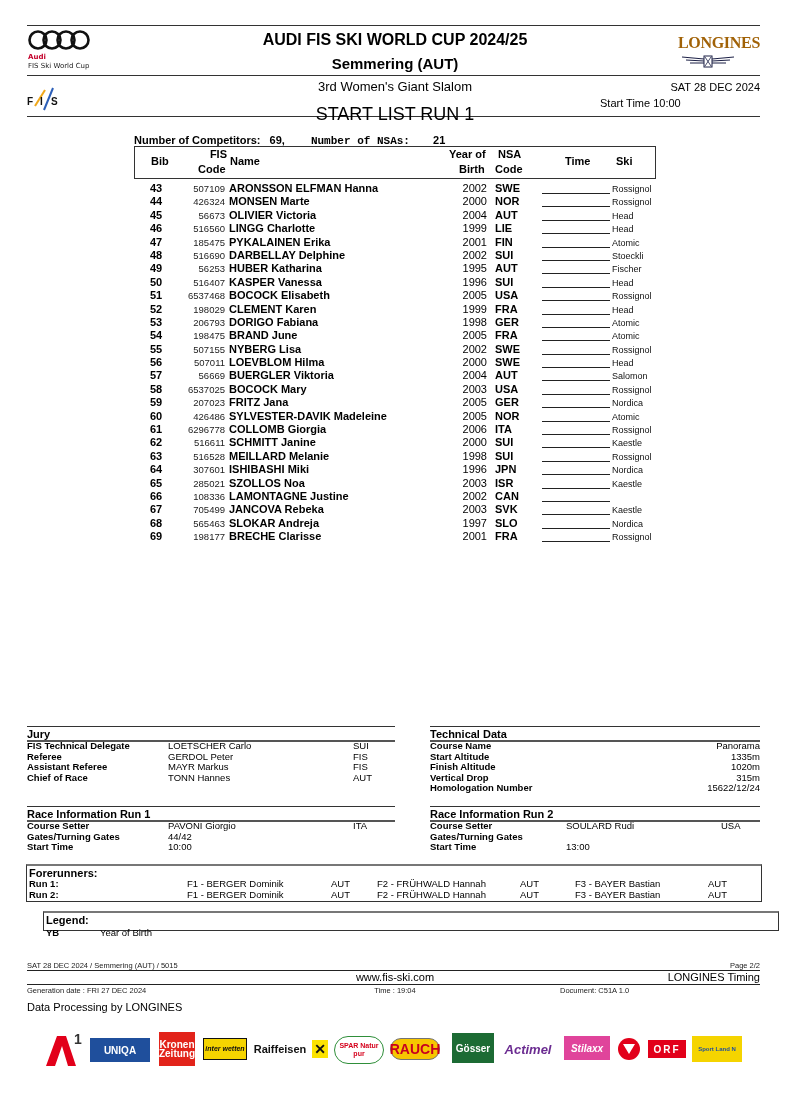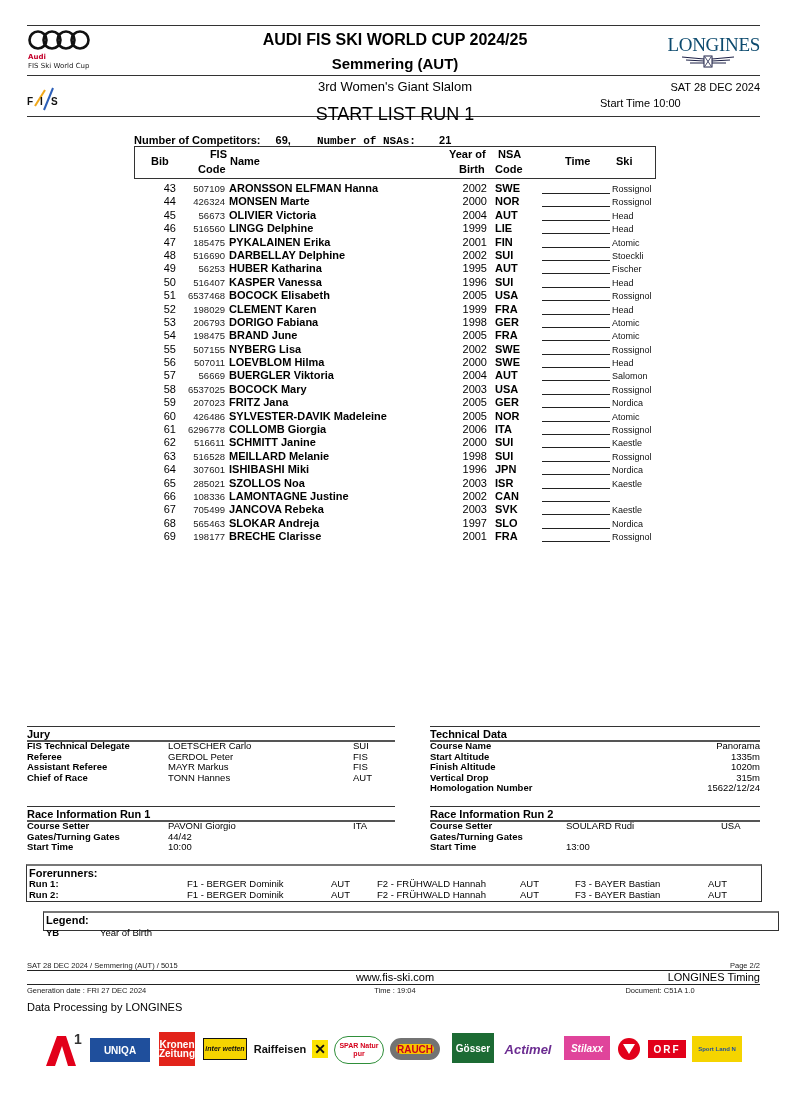--- a/index.html
+++ b/index.html
@@ -10,39 +10,39 @@
   
   .hline { position: absolute; left: 27px; width: 733px; height: 1px; background: #333; }
   .audi-rings { left: 28px; top: 29px; width: 62px; height: 22px; }
   .audi-brand { left: 28px; top: 53px; font-size: 8px; line-height: 9px; }
   .audi-brand .red { color: #c4002b; font-weight: bold; font-family: "DejaVu Sans", sans-serif; font-size: 7px; }
   .audi-brand .sub { color: #222; font-family: "DejaVu Sans", sans-serif; font-size: 7px; }
   .title1 { left: 200px; width: 390px; top: 31px; text-align: center; font-size: 16px; font-weight: bold; }
   .title2 { left: 200px; width: 390px; top: 55px; text-align: center; font-size: 15px; font-weight: bold; }
   .title3 { left: 200px; width: 390px; top: 79px; text-align: center; font-size: 13px; }
   .title4 { left: 200px; width: 390px; top: 104px; text-align: center; font-size: 18px; }
-  .longines { left: 640px; top: 34px; width: 120px; text-align: right; font-family: "Liberation Serif", serif; font-weight: normal; font-size: 19px; color: #0c4a6e; letter-spacing: -0.3px; }
+  .longines { left: 640px; top: 34px; width: 120px; text-align: right; font-family: "Liberation Serif", serif; font-weight: bold; font-size: 16px; color: #a16207; letter-spacing: -0.3px; }
   .longines-wings { left: 678px; top: 54px; width: 60px; height: 14px; }
   .hdr-date { left: 600px; width: 160px; top: 81px; text-align: right; font-size: 11px; }
   .hdr-start { left: 600px; width: 160px; top: 97px; text-align: left; font-size: 11px; }
   .fis-logo { left: 27px; top: 84px; width: 36px; height: 28px; }
 
   
   .counts { left: 134px; top: 134px; font-size: 11px; font-weight: bold; }
   .counts span { display: inline-block; }
 
   
   .thead { left: 134px; top: 146px; width: 522px; height: 33px; border: 1.5px solid #333; font-size: 11px; font-weight: bold; }
   .thead div { position: absolute; }
 
   
   .rows { left: 134px; top: 182px; width: 530px; }
   .row { position: relative; height: 13.4px; font-size: 11px; line-height: 13.4px; }
   .row > * { position: absolute; top: 0; white-space: nowrap; }
-  .c-bib { left: 8px; width: 34px; text-align: right; font-weight: normal; }
+  .c-bib { left: 16px; width: 34px; text-align: left; font-weight: bold; }
   .c-fis { left: 40px; width: 51px; text-align: right; font-size: 9.5px; color: #222; }
   .c-name { left: 95px; font-weight: bold; }
   .c-yb { left: 318px; width: 35px; text-align: right; }
   .c-nsa { left: 361px; font-weight: bold; }
   .c-time { left: 408px; width: 68px; top: 11px; height: 1px; background: #222; }
   .c-ski { left: 478px; font-size: 9px; color: #111; top: 1px; }
 
   
   .sec-title { font-size: 11px; font-weight: bold; }
   .sec-line-top { position: absolute; height: 1px; background: #333; }
@@ -96,21 +96,21 @@
   <path d="M4 3 L26 5 M8 6 L26 7 M12 9 L26 9" stroke="#1b1f45" stroke-width="1"></path>
   <path d="M56 3 L34 5 M52 6 L34 7 M48 9 L34 9" stroke="#1b1f45" stroke-width="1"></path>
   <rect x="26" y="2" width="8" height="11" fill="none" stroke="#1b1f45" stroke-width="1"></rect>
   <path d="M27 3 L33 12 M33 3 L27 12" stroke="#1b1f45" stroke-width="0.8"></path>
 </svg>
 <div class="abs hdr-date">SAT 28 DEC 2024</div>
 <div class="abs hdr-start">Start Time 10:00</div>
 
 <div class="abs counts">
   <span>Number of Competitors:</span>
-  <span style="margin-left:12px;">69,</span>
+  <span style="margin-left:6px;">69,</span>
   <span style="margin-left:23px;font-family:Liberation Mono, monospace;">Number of NSAs:</span>
   <span style="margin-left:20px;">21</span>
 </div>
 
 <div class="abs thead">
   <div style="left:16px; top:8px;">Bib</div>
   <div style="left:70px; top:1px; width:22px; text-align:right;">FIS</div>
   <div style="left:63px; top:16px;">Code</div>
   <div style="left:95px; top:8px;">Name</div>
   <div style="left:314px; top:1px;">Year of</div>
@@ -145,21 +145,21 @@
     <span class="c-fis">56673</span>
     <span class="c-name">OLIVIER Victoria</span>
     <span class="c-yb">2004</span>
     <span class="c-nsa">AUT</span>
     <span class="c-time"></span>
     <span class="c-ski">Head</span>
   </div>
     <div class="row">
     <span class="c-bib">46</span>
     <span class="c-fis">516560</span>
-    <span class="c-name">LINGG Delphine</span>
+    <span class="c-name">LINGG Charlotte</span>
     <span class="c-yb">1999</span>
     <span class="c-nsa">LIE</span>
     <span class="c-time"></span>
     <span class="c-ski">Head</span>
   </div>
     <div class="row">
     <span class="c-bib">47</span>
     <span class="c-fis">185475</span>
     <span class="c-name">PYKALAINEN Erika</span>
     <span class="c-yb">2001</span>
@@ -442,36 +442,36 @@
 
 <div class="abs ft-small" style="left:27px; top:961px;">SAT 28 DEC 2024 / Semmering (AUT) / 5015</div>
 <div class="abs ft-small" style="left:600px; width:160px; top:961px; text-align:right;">Page 2/2</div>
 <div class="hline" style="top:970px; background:#222;"></div>
 <div class="abs ft-mid" style="left:27px; top:971px;margin-top:30px;">Data Processing by LONGINES</div>
 <div class="abs ft-mid" style="left:300px; width:190px; top:971px; text-align:center;">www.fis-ski.com</div>
 <div class="abs ft-mid" style="left:560px; width:200px; top:971px; text-align:right;">LONGINES Timing</div>
 <div class="hline" style="top:984px; background:#222;"></div>
 <div class="abs ft-small" style="left:27px; top:986px;">Generation date : FRI 27 DEC 2024</div>
 <div class="abs ft-small" style="left:300px; width:190px; top:986px; text-align:center;">Time : 19:04</div>
-<div class="abs ft-small" style="left:560px; width:200px; top:986px; text-align:center;">Document: C51A 1.0</div>
+<div class="abs ft-small" style="left:560px; width:200px; top:986px; text-align:left;">Document: C51A 1.0</div>
 
 <div class="abs sponsors">
   <div class="sp" style="left:0; width:42px;">
     <svg width="42" height="38" viewBox="0 0 42 38">
         <path d="M2 36 L13 6 L22 6 L32 36 L24 36 L18 16 L11 36 Z" fill="#e2001a"></path>
         <text x="30" y="14" font-family="Liberation Sans, sans-serif" font-weight="bold" font-size="14" fill="#333">1</text>
       </svg>
   </div>
   <div class="sp" style="left:46px; top:8px; height:24px; width:60px; background:#1f4f9c; color:#fff; font-size:10px;">UNIQA</div>
   <div class="sp" style="left:115px; top:2px; height:34px; width:36px; background:#e2231a; color:#fff; font-size:10px; line-height:9px; text-align:center;">Kronen Zeitung</div>
   <div class="sp" style="left:159px; top:8px; height:22px; width:44px; background:#f5d400; color:#111; font-size:7px; line-height:8px; border:1px solid #111; font-style:italic;">inter wetten</div>
   <div class="sp" style="left:206px; width:60px; font-size:11px; color:#111;">Raiffeisen</div>
   <div class="sp" style="left:268px; top:10px; height:18px; width:16px; background:#fce300; font-size:14px; color:#111;">✕</div>
   <div class="sp" style="left:290px; top:6px; height:28px; width:50px; border:1px solid #2f8f3a; border-radius:14px; color:#d5001c; font-size:7px; text-align:center; line-height:8px;">SPAR Natur pur</div>
-  <div class="sp" style="left:346px; top:8px; height:22px; width:50px; background:#f7c600; border-radius:11px; color:#c8001e; font-size:10px; border:6px solid #737373;">RAUCH</div>
+  <div class="sp" style="left:346px; top:8px; height:22px; width:50px; background:#f7c600; border-radius:11px; color:#c8001e; font-size:14px; border:1px solid #737373;">RAUCH</div>
   <div class="sp" style="left:408px; top:3px; height:30px; width:42px; background:#1c6b34; color:#fff; font-size:10px;">Gösser</div>
   <div class="sp" style="left:456px; width:56px; color:#6b2c91; font-size:13px; font-style:italic;">Actimel</div>
   <div class="sp" style="left:520px; top:6px; height:24px; width:46px; background:#e0449b; color:#fff; font-size:10px; font-style:italic;">Stilaxx</div>
   <div class="sp" style="left:572px; width:26px;">
     <svg width="24" height="24" viewBox="0 0 24 24">
         <circle cx="12" cy="12" r="11" fill="#e2001a"></circle>
         <path d="M6 7 L18 7 L12 17 Z" fill="#fff"></path>
       </svg>
   </div>
   <div class="sp" style="left:604px; top:10px; height:18px; width:38px; background:#e2001a; color:#fff; font-size:10px; letter-spacing:2px;">ORF</div>

